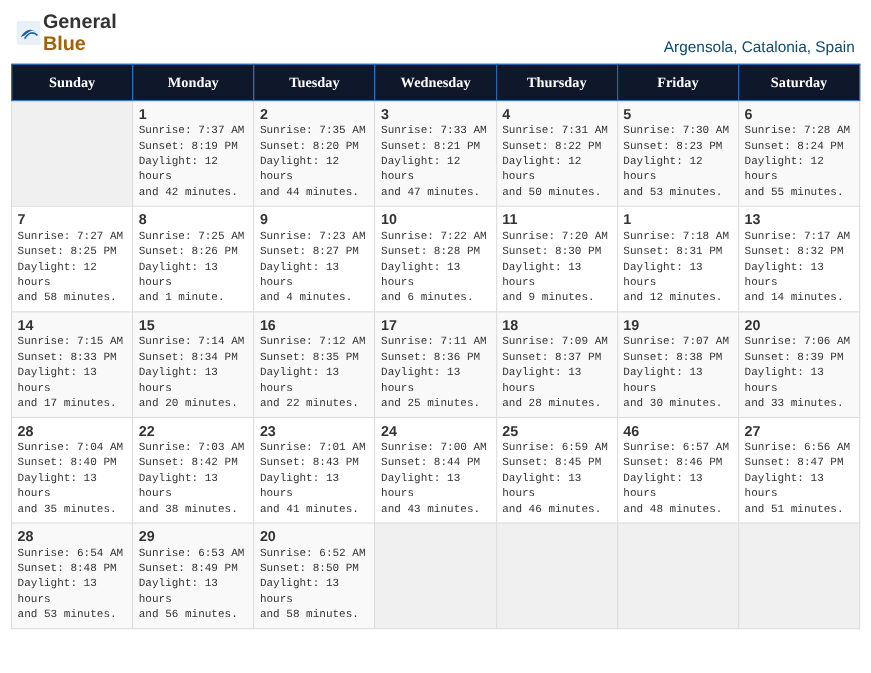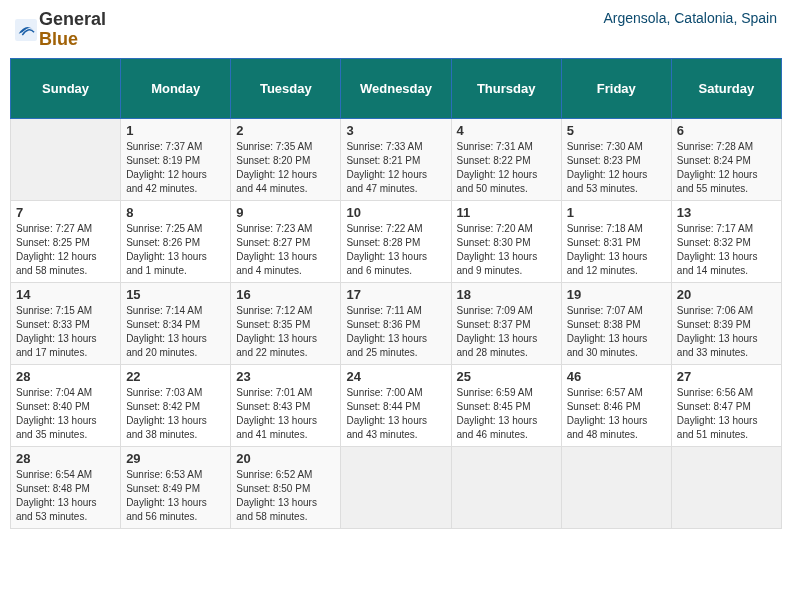--- a/index.html
+++ b/index.html
@@ -6,21 +6,21 @@
     body {
       font-family: Arial, sans-serif;
       background: #fff;
       width: 792px;
       min-height: 612px;
       padding: 10px;
     }
     .header {
       display: flex;
       justify-content: space-between;
-      align-items: flex-start;
+      align-items: flex-end;
       margin-bottom: 8px;
       padding: 0 5px;
     }
     .logo {
       display: flex;
       align-items: center;
     }
     .logo-text {
       font-size: 18px;
       font-weight: bold;
@@ -45,27 +45,28 @@
     .location {
       font-size: 14px;
       color: #0c4a6e;
     }
     .calendar {
       width: 100%;
       border-collapse: collapse;
       border: 1px solid #ccc;
     }
     .calendar th {
-      background-color: #0f766e;
+      background-color: #0f172a;
       color: #fff;
       font-size: 13px;
       font-weight: bold;
-      padding: 22px 4px;
+      padding: 8px 4px;
       text-align: center;
       border: 1px solid #2a6dba;
+      font-family: Liberation Serif, serif;
     }
     .calendar td {
       vertical-align: top;
       border: 1px solid #ddd;
       padding: 4px 5px;
       width: 110px;
       min-height: 80px;
       font-size: 10.5px;
       color: #333;
       background: #fff;
@@ -79,20 +80,21 @@
     .day-num {
       font-size: 13px;
       font-weight: bold;
       display: block;
       margin-bottom: 2px;
     }
     .day-info {
       font-size: 10px;
       line-height: 1.4;
       color: #333;
+      font-family: Liberation Mono, monospace;
     }
     .empty-cell {
       background: #f0f0f0 !important;
     }
   </style>
 </head>
 <body>
 
 <div class="header">
   <div class="logo">

